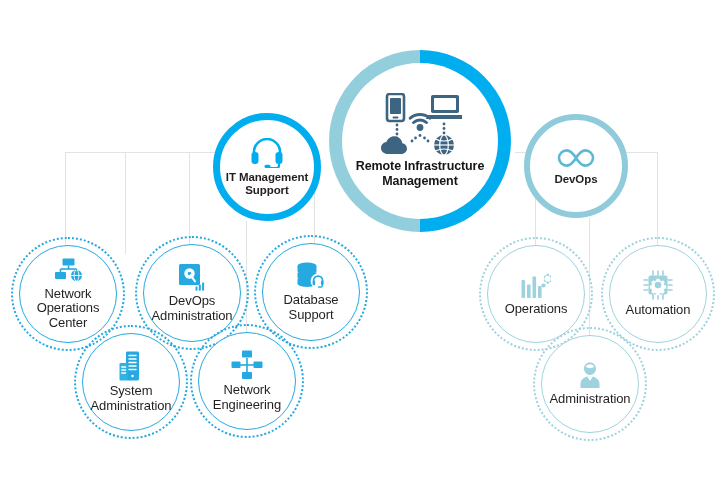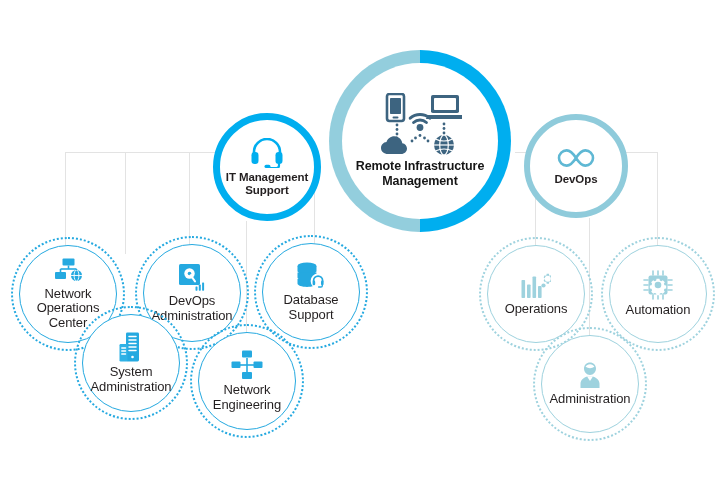--- a/index.html
+++ b/index.html
@@ -127,21 +127,21 @@
   }
   .node.leaf .ico { margin-bottom: 3px; }
 
   .node.leaf.alt { border-color: #9ed2de; }
   .node.leaf.alt::before { border-color: #9ed2de; }
 
   
   #node-noc      { left: 19px;  top: 245px; }
   #node-storage  { left: 143px; top: 244px; }
   #node-dbsup    { left: 262px; top: 243px; }
-  #node-sysadmin { left: 82px;  top: 314px; }
+  #node-sysadmin { left: 82px;  top: 333px; }
   #node-neteng   { left: 198px; top: 332px; }
   
   #node-operations   { left: 487px; top: 245px; }
   #node-automation   { left: 609px; top: 245px; justify-content: center; }
   #node-administration { left: 541px; top: 335px; }
 </style>
 </head>
 <body>
 
 <div id="canvas">

